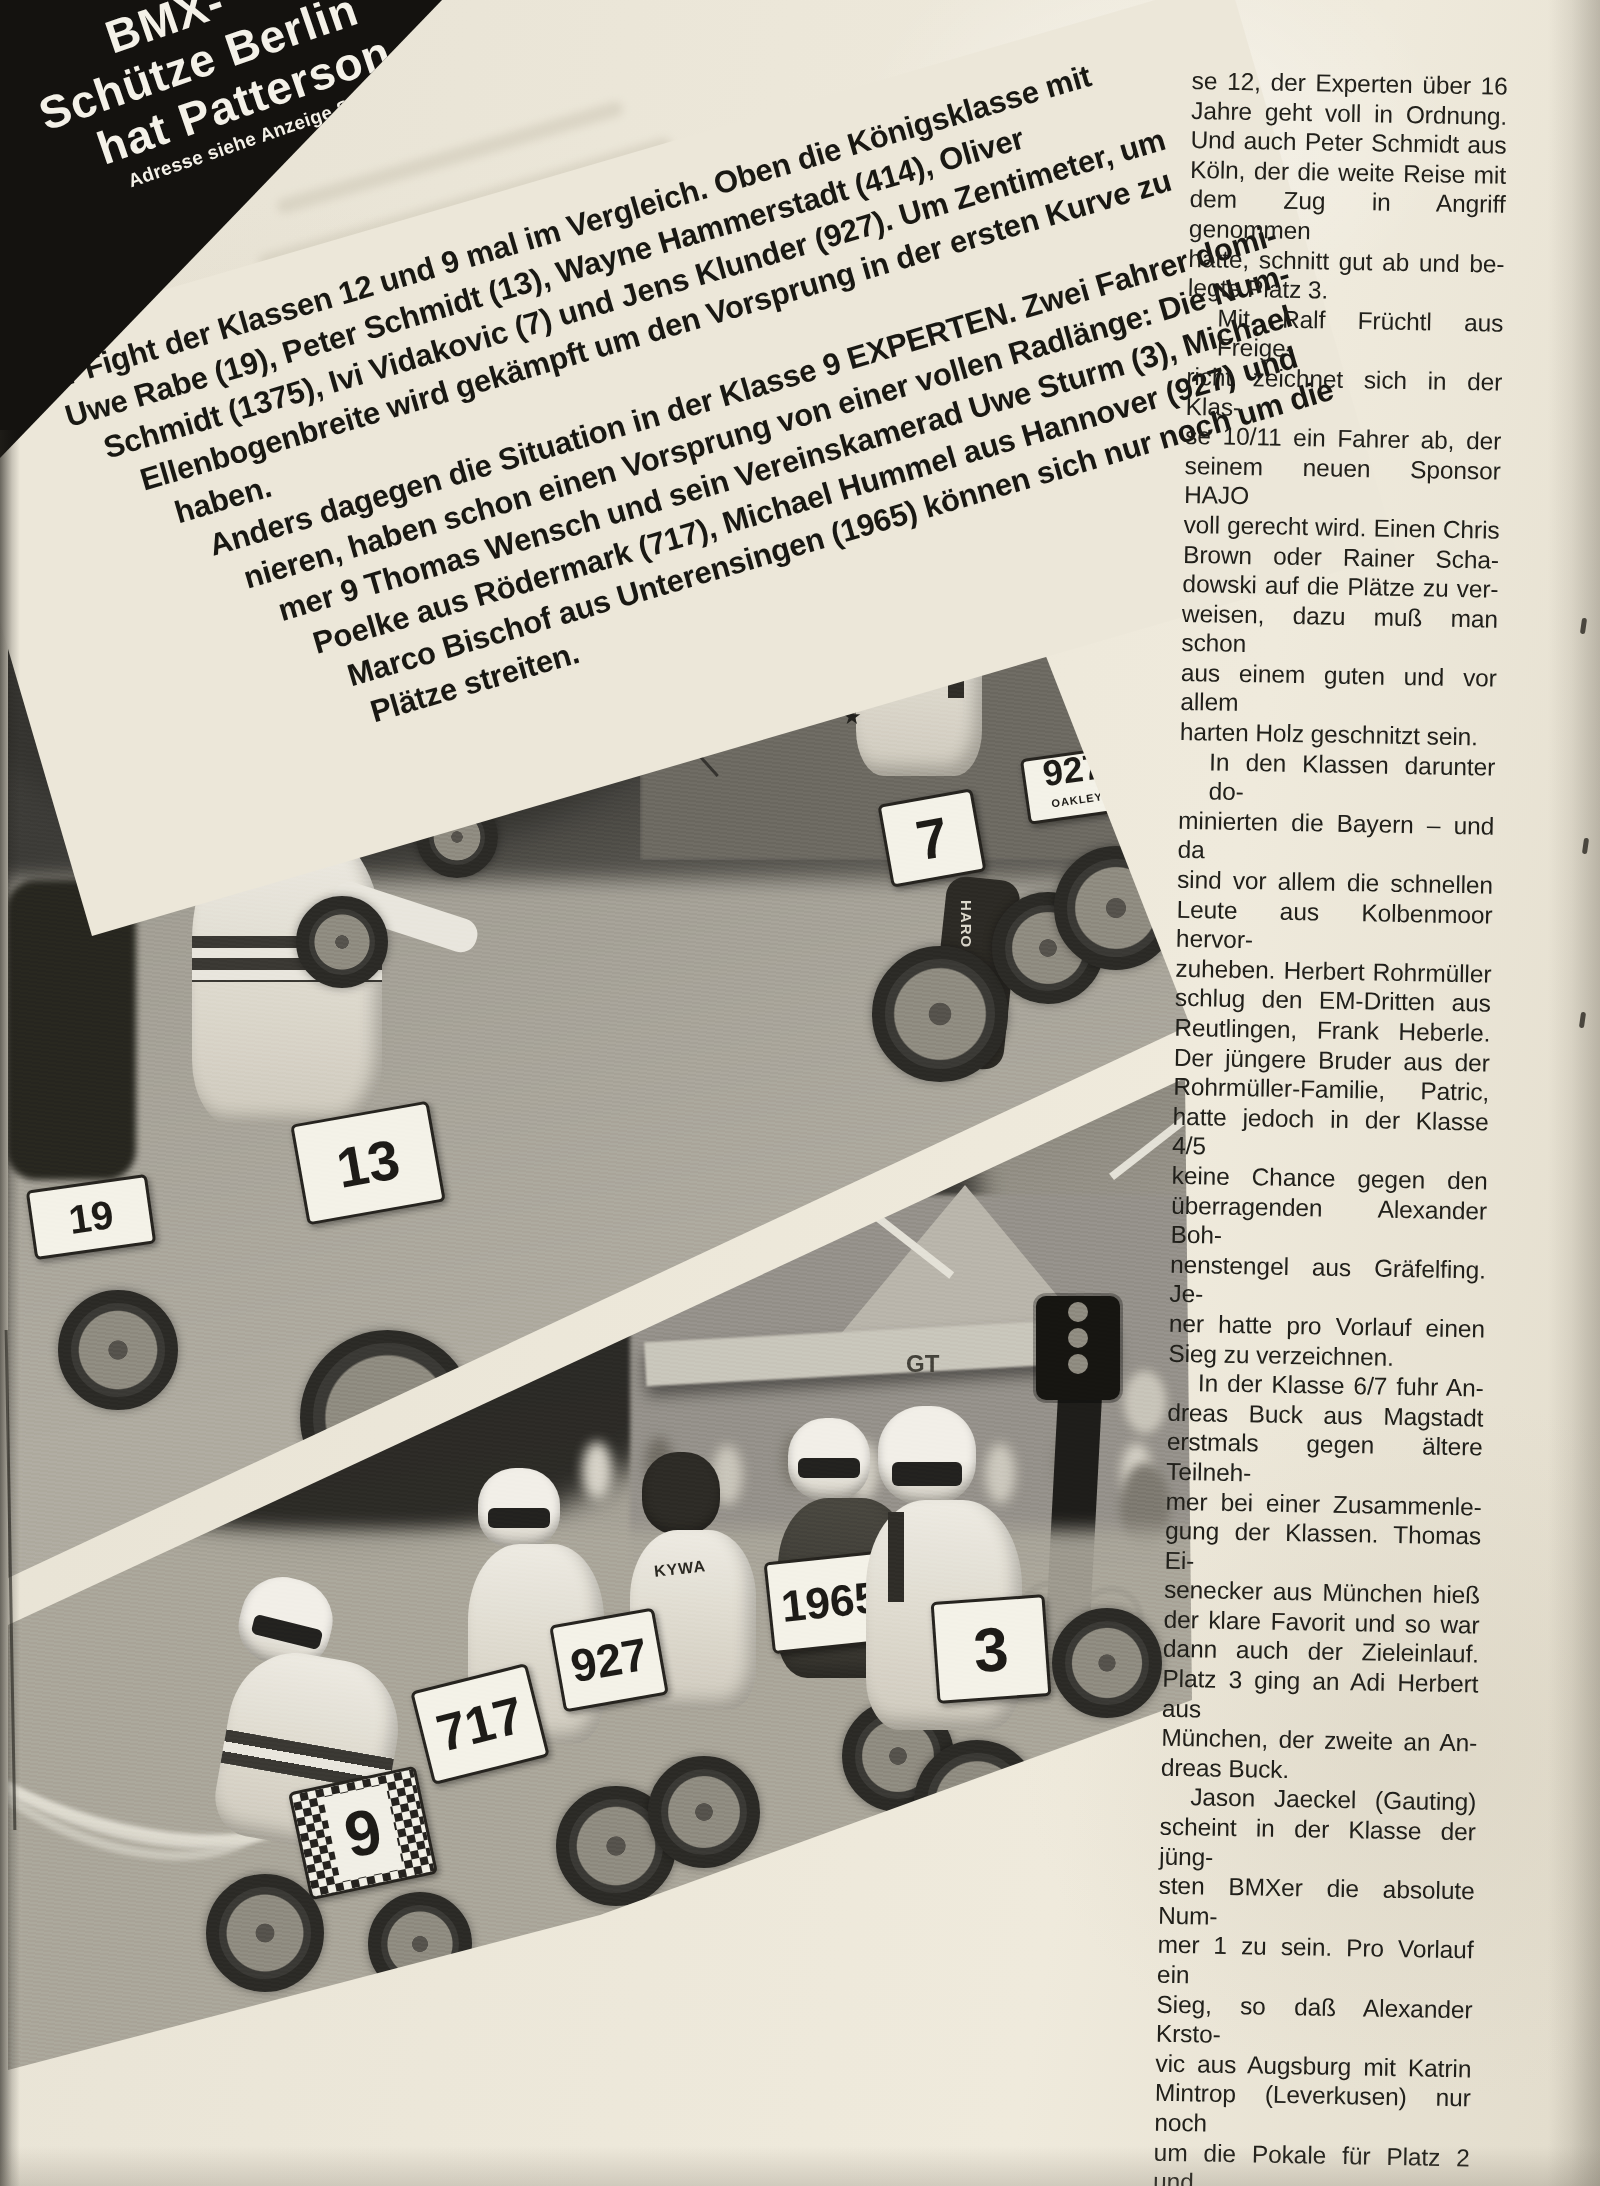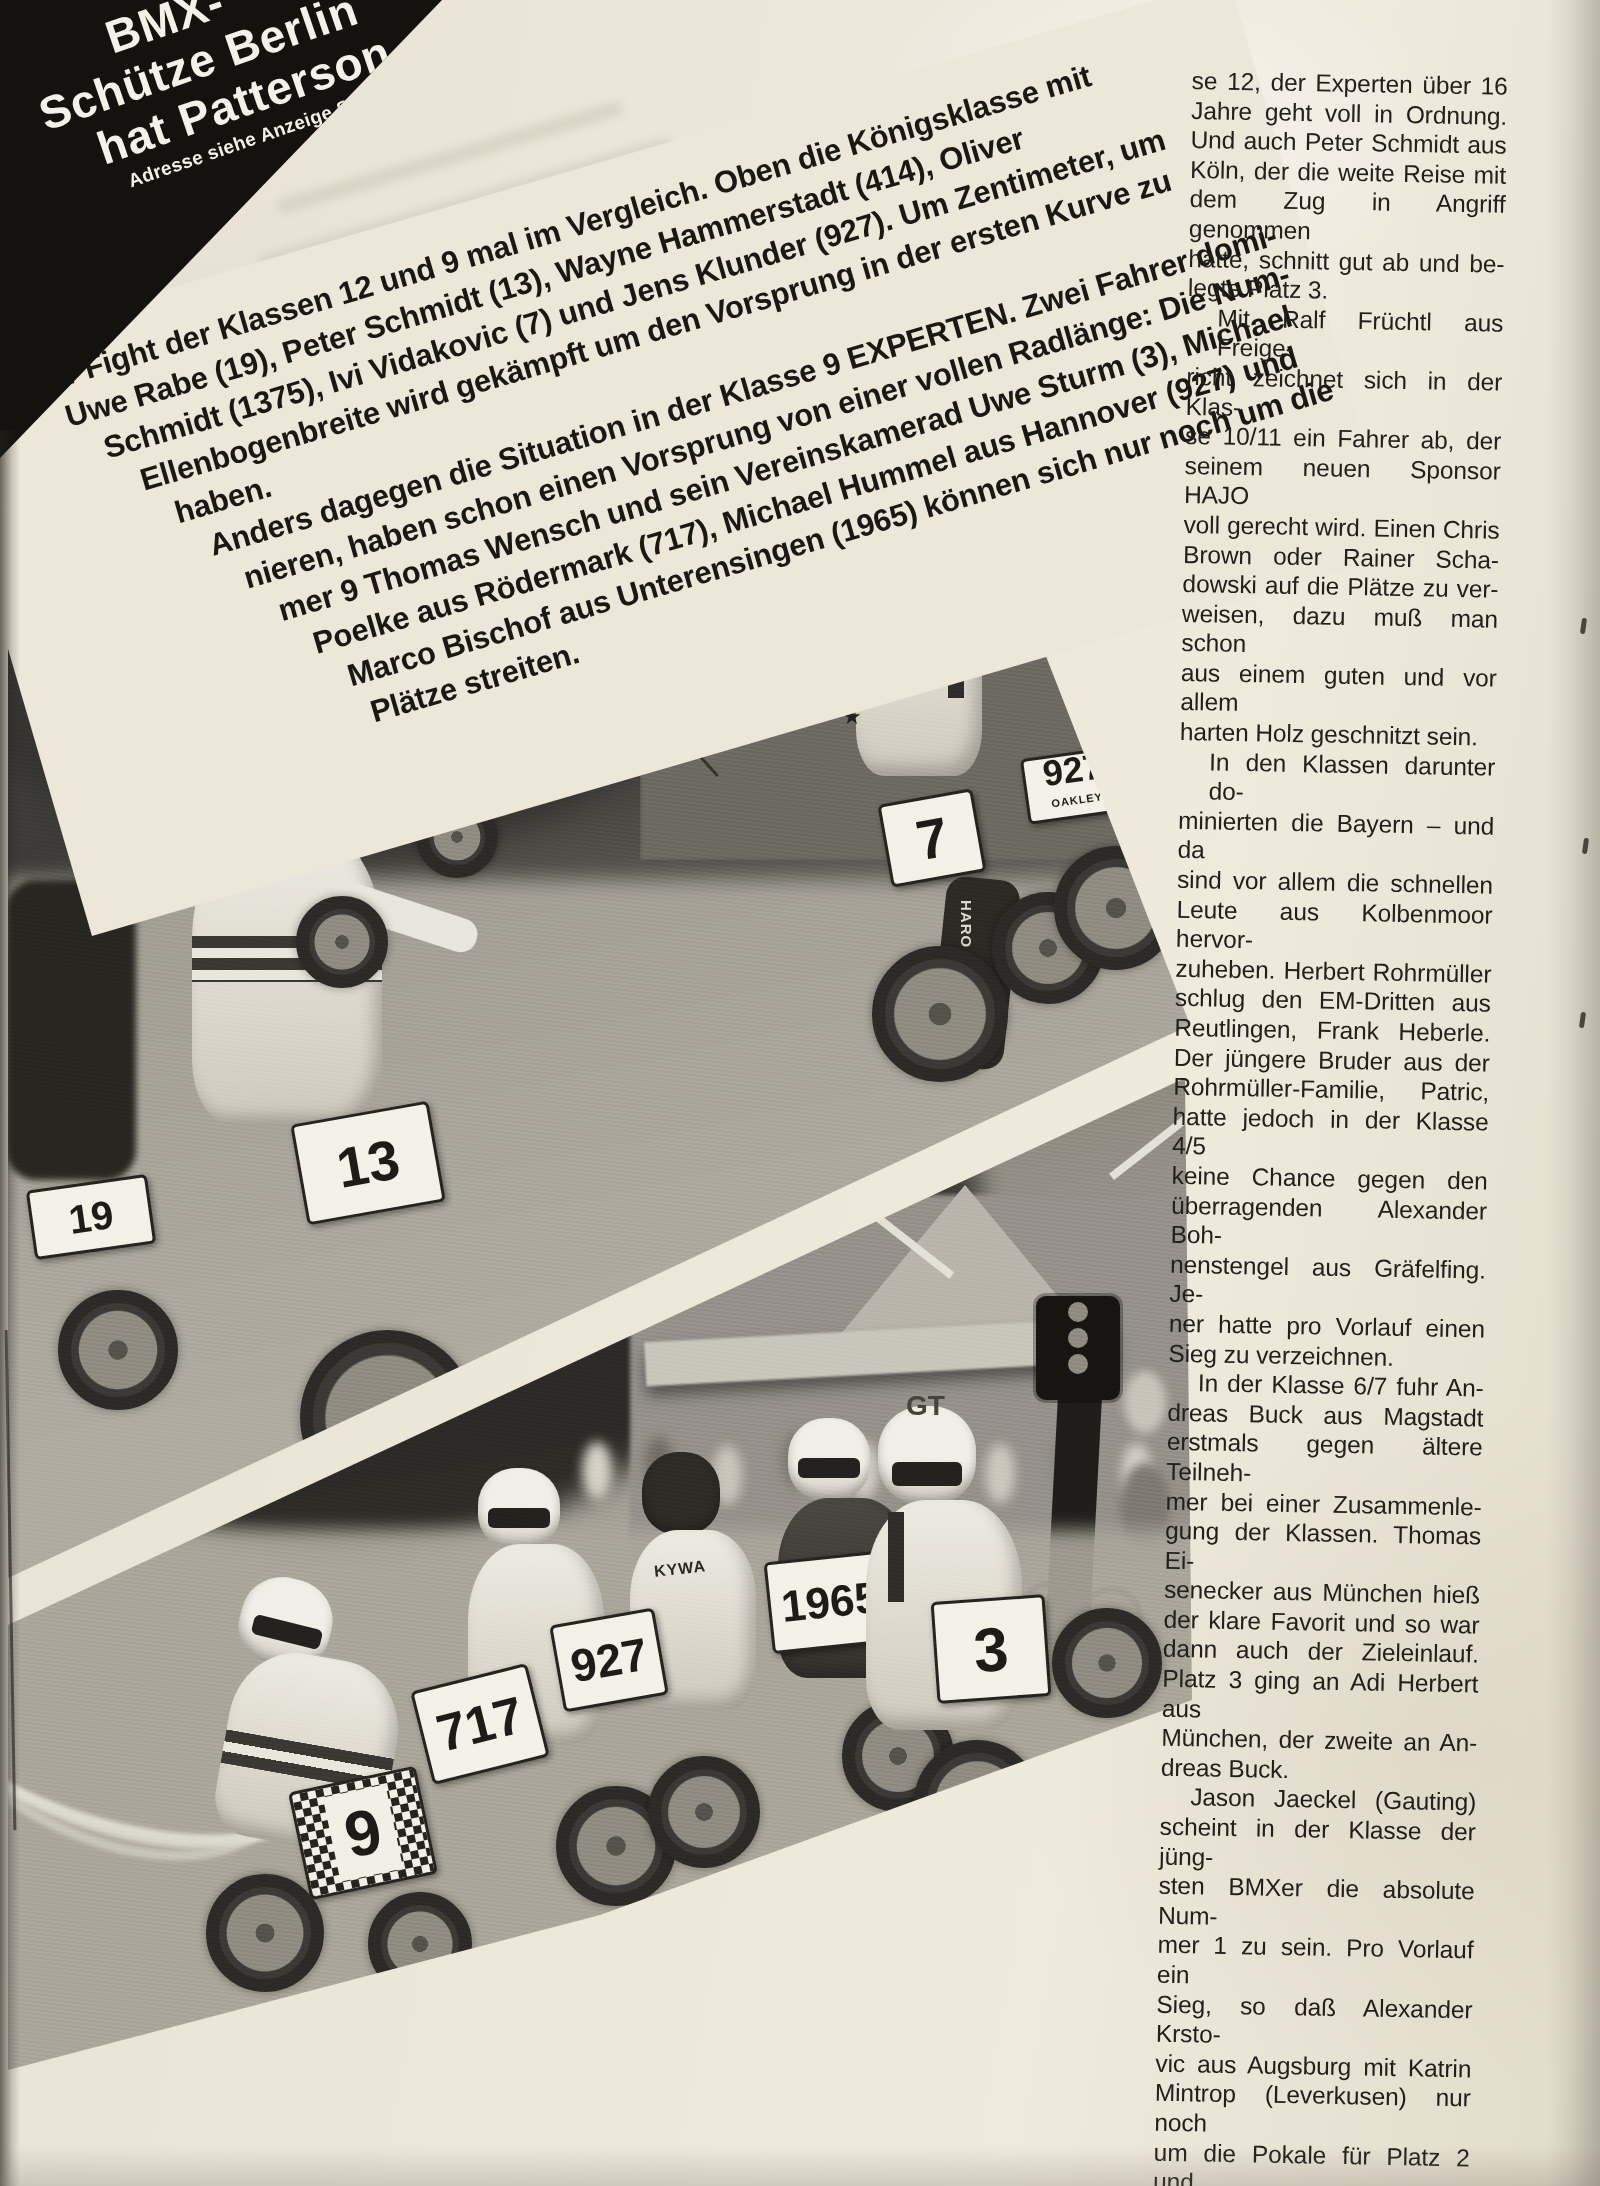--- a/index.html
+++ b/index.html
@@ -305,21 +305,21 @@
 
       <div class="helm" style="left:788px;top:1418px;width:82px;height:82px" data-name="rider-1965-helmet"></div>
       <div class="visor" style="left:798px;top:1458px;width:62px;height:20px" data-name="goggles"></div>
       <div class="torso" style="left:778px;top:1498px;width:134px;height:180px;background:linear-gradient(180deg,#4a4840,#35332d)" data-name="rider-1965-torso"></div>
       <div class="plate" style="left:768px;top:1556px;width:124px;height:92px;transform:rotate(-6deg);font-size:44px" data-name="number-plate">
           <span>1965</span>
         </div>
       <div class="wheel" style="left:842px;top:1700px;width:112px;height:112px" data-name="wheel"></div>
 
       <div class="helm" style="left:878px;top:1406px;width:98px;height:98px" data-name="rider-3-helmet"></div>
-      <div class="htxt" style="left:906px;top:1390px;font-size:28px" data-name="helmet-logo">GT</div>
+      <div class="htxt" style="left:906px;top:1350px;font-size:24px" data-name="helmet-logo">GT</div>
       <div class="visor" style="left:892px;top:1462px;width:70px;height:24px" data-name="face-guard"></div>
       <div class="torso" style="left:866px;top:1500px;width:156px;height:230px" data-name="rider-3-torso">
         <div class="susp" style="left:22px;height:90px" data-name="chest-strap"></div>
       </div>
       <div class="plate" style="left:934px;top:1598px;width:114px;height:102px;transform:rotate(-4deg);font-size:62px" data-name="number-plate">
           <span>3</span>
         </div>
       <div class="wheel" style="left:914px;top:1740px;width:126px;height:126px" data-name="wheel"></div>
       <div class="wheel" style="left:1052px;top:1608px;width:110px;height:110px" data-name="wheel"></div>
       <div class="grain" data-name="film-grain"></div>

